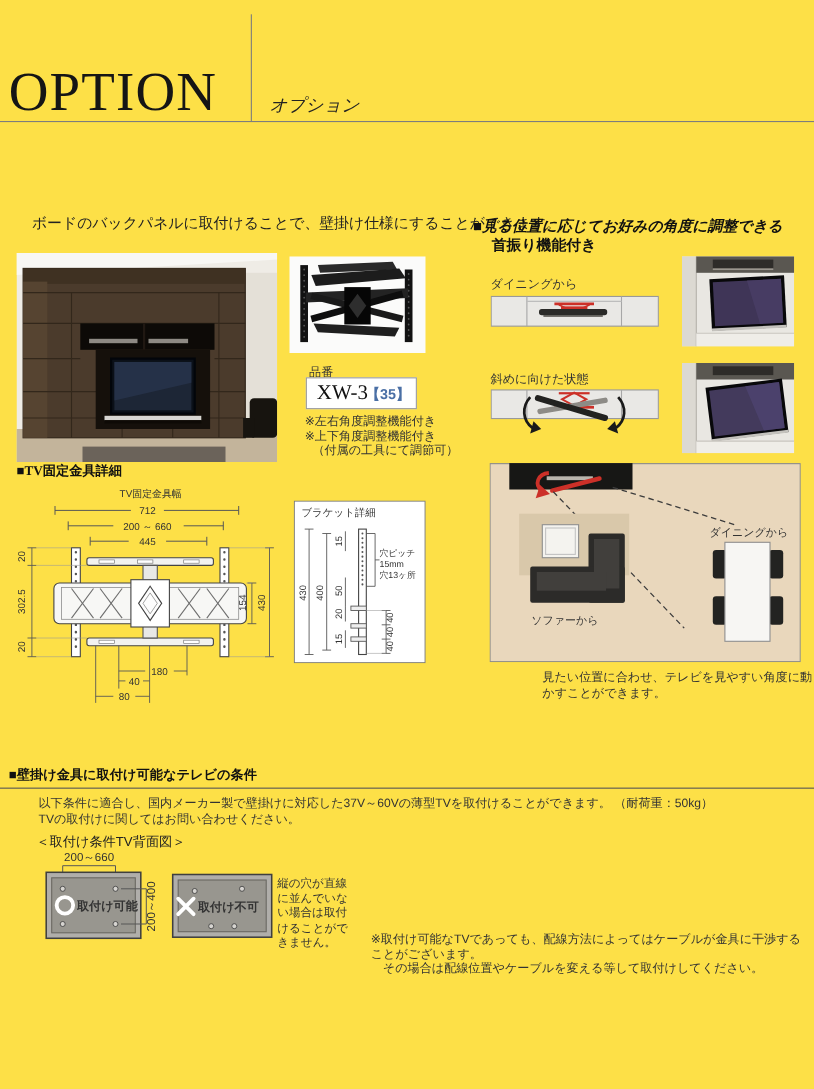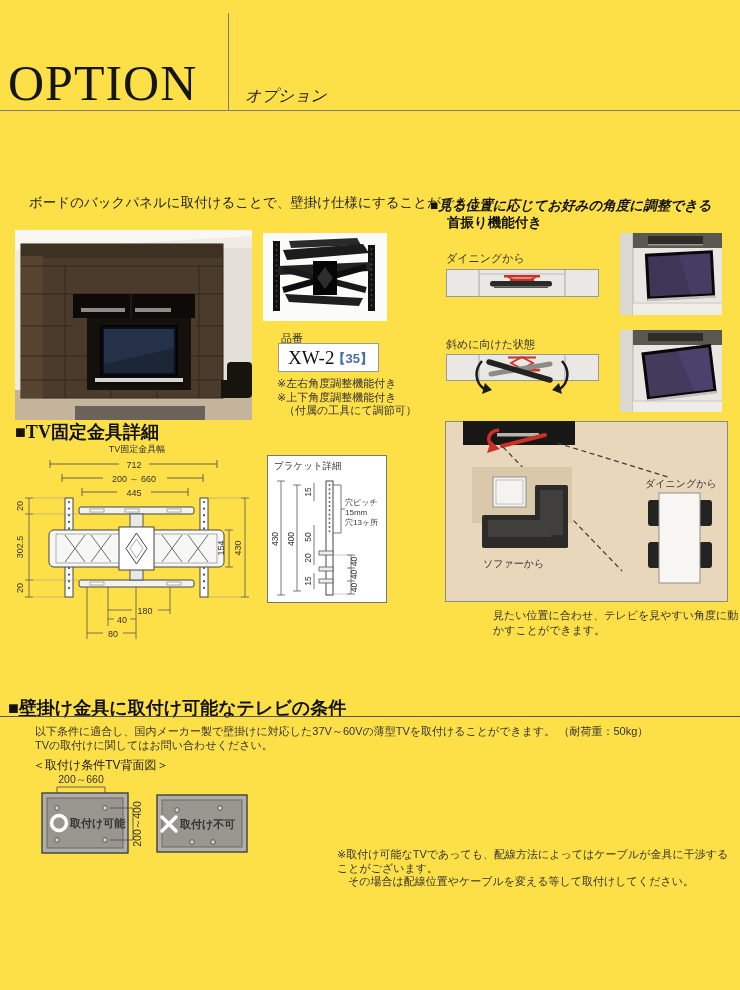--- a/index.html
+++ b/index.html
@@ -8,21 +8,21 @@
   .abs{position:absolute;}
   .ser{font-family:"Liberation Serif","DejaVu Serif",serif;}
   .hline{position:absolute;height:1px;background:#7d7d7d;}
   .vline{position:absolute;width:1px;background:#7d7d7d;}
   .logo{font-size:50px;line-height:1;letter-spacing:1px;color:#151515;}
   .logo-kana{font-size:16px;font-style:italic;color:#222;}
   .h1{font-size:27px;color:#111;}
   .h1 .sub{font-size:21px;}
   .lead{font-size:13.5px;color:#222;}
   .h2{font-size:13.5px;font-weight:bold;color:#111;line-height:17px;}
-  .h3{font-size:18px;font-weight:bold;color:#111;}
+  .h3{font-size:12px;font-weight:bold;color:#111;}
   .dlabel{font-size:11px;color:#333;}
   .note-s{font-size:11px;line-height:13.5px;color:#333;white-space:pre-line;}
   .body-s{font-size:11px;line-height:14px;color:#333;}
   .part-box{border:1px solid #9a9a9a;background:#fff;}
   .part-num{font-size:19px;color:#111;}
   .page-ref{font-size:13px;font-weight:bold;}
   svg{display:block;}
   svg text{font-family:"Liberation Sans","DejaVu Sans",sans-serif;fill:#333;}
   .dim{font-size:9px;}
   .dim2{font-size:8.5px;}
@@ -87,21 +87,21 @@
     <polygon points="15,33 108,29 108,38 15,42" fill="#232323"></polygon>
     <line x1="20" y1="36" x2="103" y2="57" stroke="#1a1a1a" stroke-width="6"></line>
     <line x1="20" y1="57" x2="103" y2="34" stroke="#0e0e0e" stroke-width="6"></line>
     <rect x="50" y="28" width="24" height="34" fill="#060606"></rect>
     <polygon points="62,34 70,45 62,56 54,45" fill="#2e2e2e"></polygon>
     <polygon points="22,61 100,65 96,73 26,69" fill="#1f1f1f"></polygon>
   </svg>
 
   <div class="abs dlabel" style="left:281px;top:331px;">品番</div>
   <div class="abs part-box" style="left:278px;top:343px;width:99px;height:27px;">
-    <span class="abs ser part-num" style="left:9px;top:3px;">XW-2</span>
+    <span class="abs ser part-num" style="left:9px;top:3px;">XW-3</span>
     <span class="abs page-ref" style="right:5px;top:6px;color:#4a6fa5;">【35】</span>
   </div>
   <div class="abs body-s" style="left:277px;top:376px;">※左右角度調整機能付き</div>
   <div class="abs body-s" style="left:277px;top:390px;">※上下角度調整機能付き</div>
   <div class="abs body-s" style="left:284px;top:403px;">（付属の工具にて調節可）</div>
 
   <div class="abs ser h2" style="left:430px;top:197px;font-style:italic;">■見る位置に応じてお好みの角度に調整できる</div>
   <div class="abs ser h2" style="left:447px;top:214px;">首振り機能付き</div>
 
   <div class="abs dlabel" style="left:446px;top:251px;">ダイニングから</div>
@@ -364,17 +364,18 @@
     <circle cx="157" cy="40" r="2.3" fill="#d6d4d0" stroke="#444" stroke-width="0.8"></circle>
     <circle cx="200" cy="38" r="2.3" fill="#d6d4d0" stroke="#444" stroke-width="0.8"></circle>
     <circle cx="172" cy="72" r="2.3" fill="#d6d4d0" stroke="#444" stroke-width="0.8"></circle>
     <circle cx="193" cy="72" r="2.3" fill="#d6d4d0" stroke="#444" stroke-width="0.8"></circle>
     <g stroke="#fff" stroke-width="3.5" stroke-linecap="round">
       <line x1="142" y1="47" x2="156" y2="61"></line>
         <line x1="142" y1="61" x2="156" y2="47"></line>
     </g>
     <text style="font-size:11px;font-weight:bold" x="160" y="58" fill="#fff">取付け不可</text>
   </svg>
+  <div class="abs note-s" style="left:252px;top:797px;width:72px;font-size:10.5px;">縦の穴が直線に並んでいない場合は取付けることができません。</div>
 
   <div class="abs note-s" style="left:337px;top:848px;width:400px;">※取付け可能なTVであっても、配線方法によってはケーブルが金具に干渉することがございます。
 　その場合は配線位置やケーブルを変える等して取付けしてください。</div>
 
 </div>
 
 </body></html>

